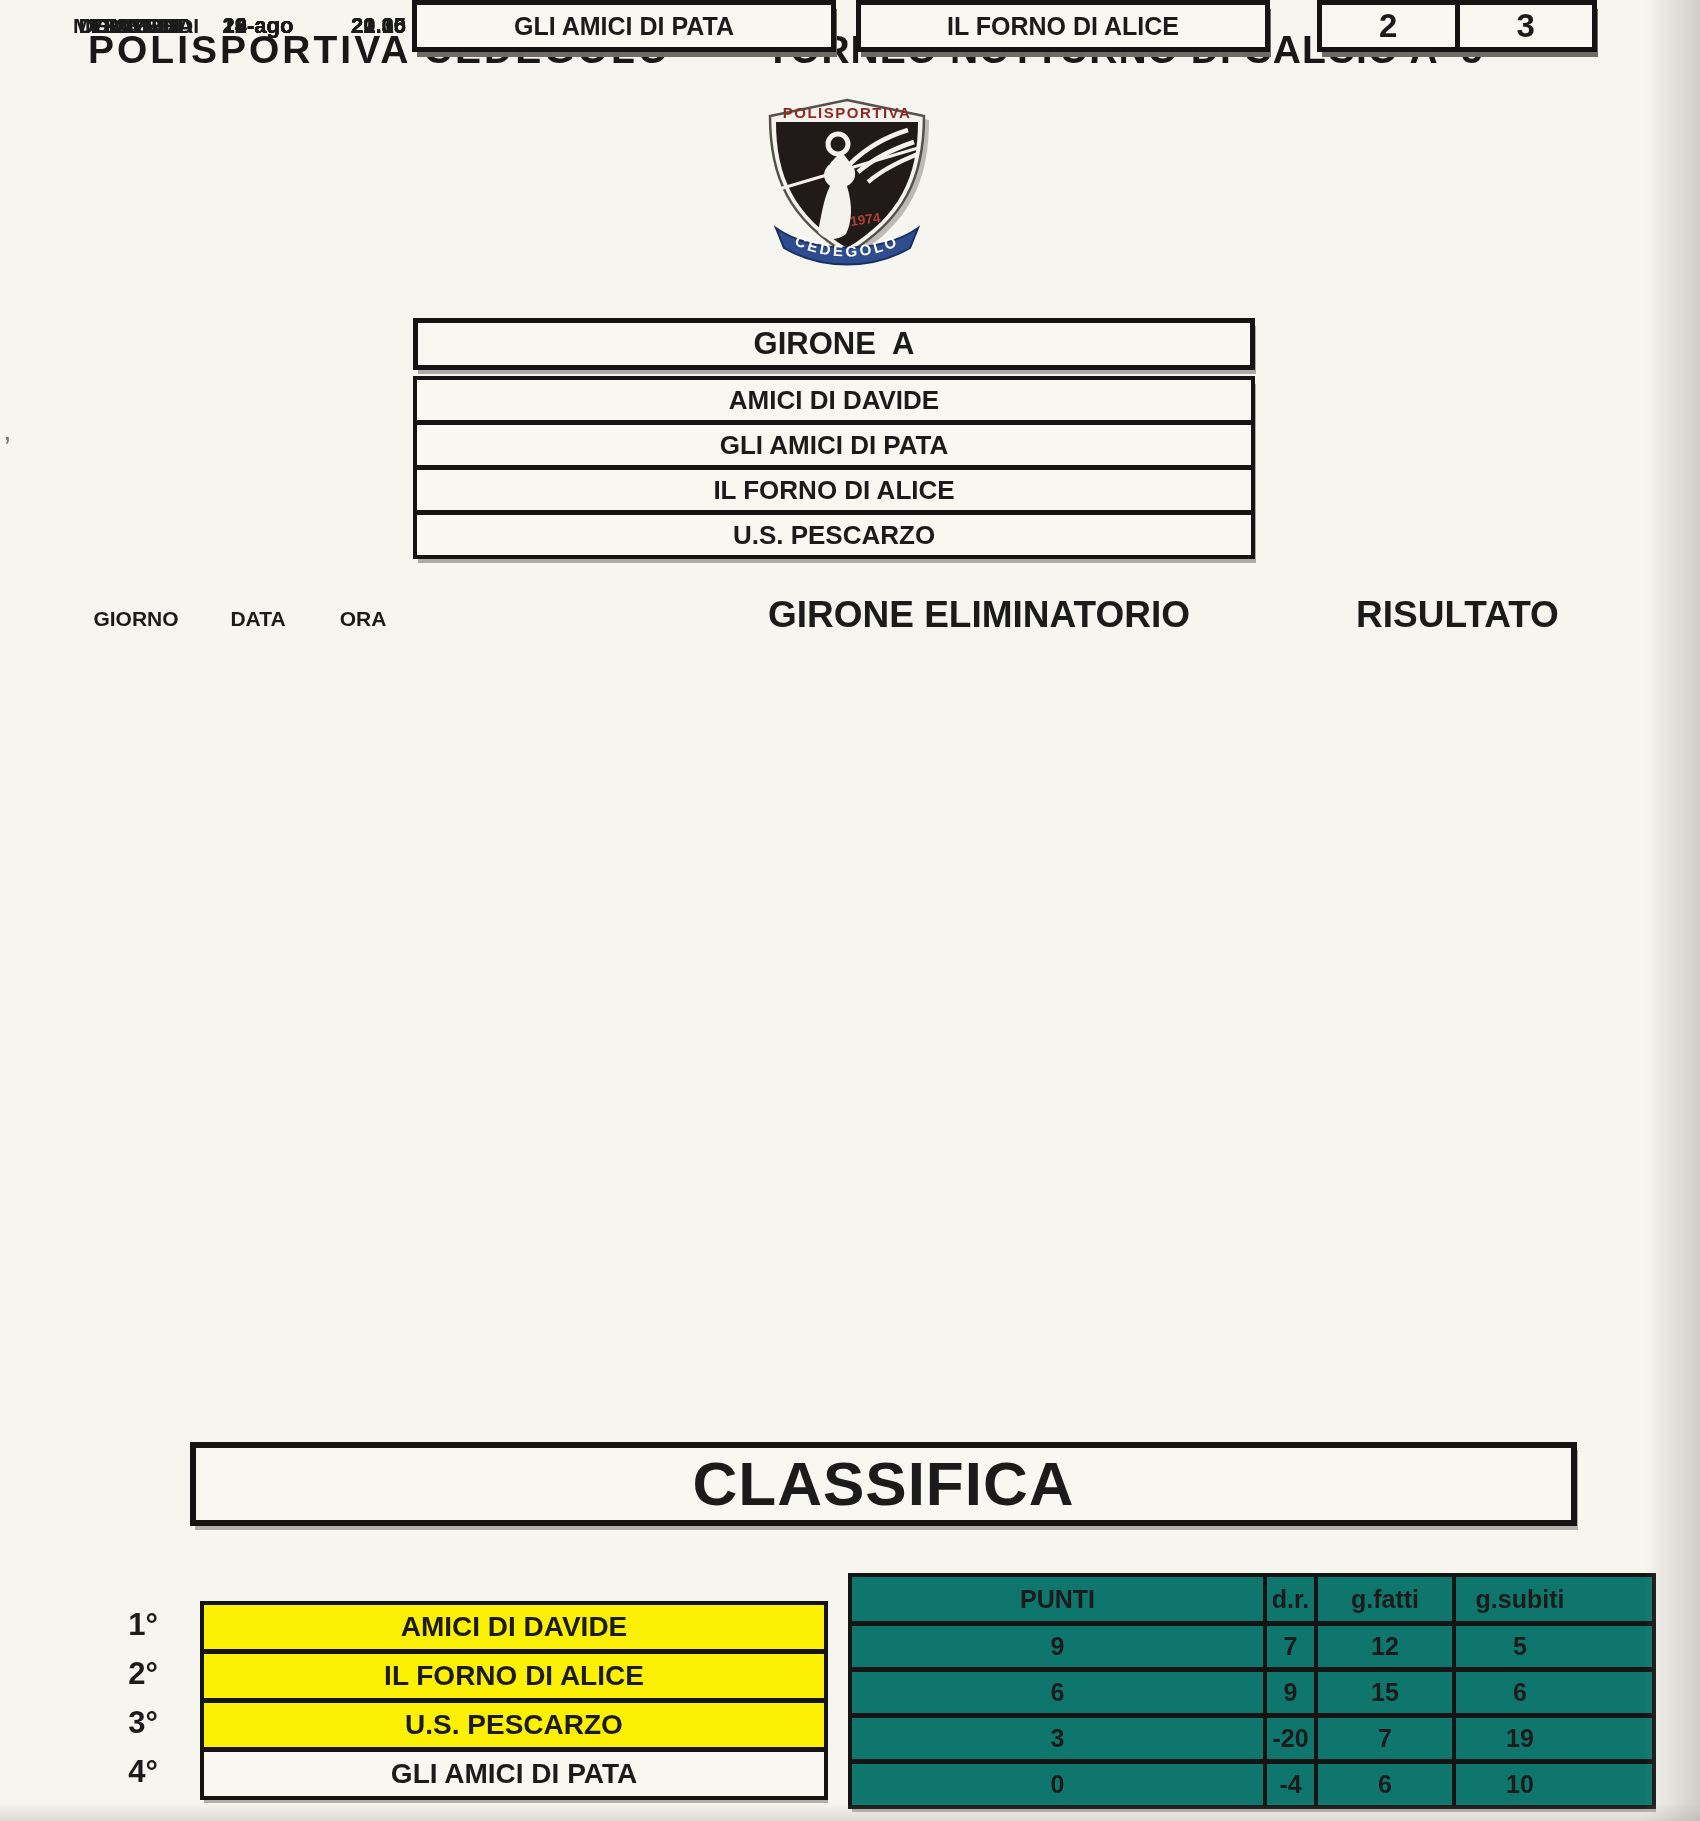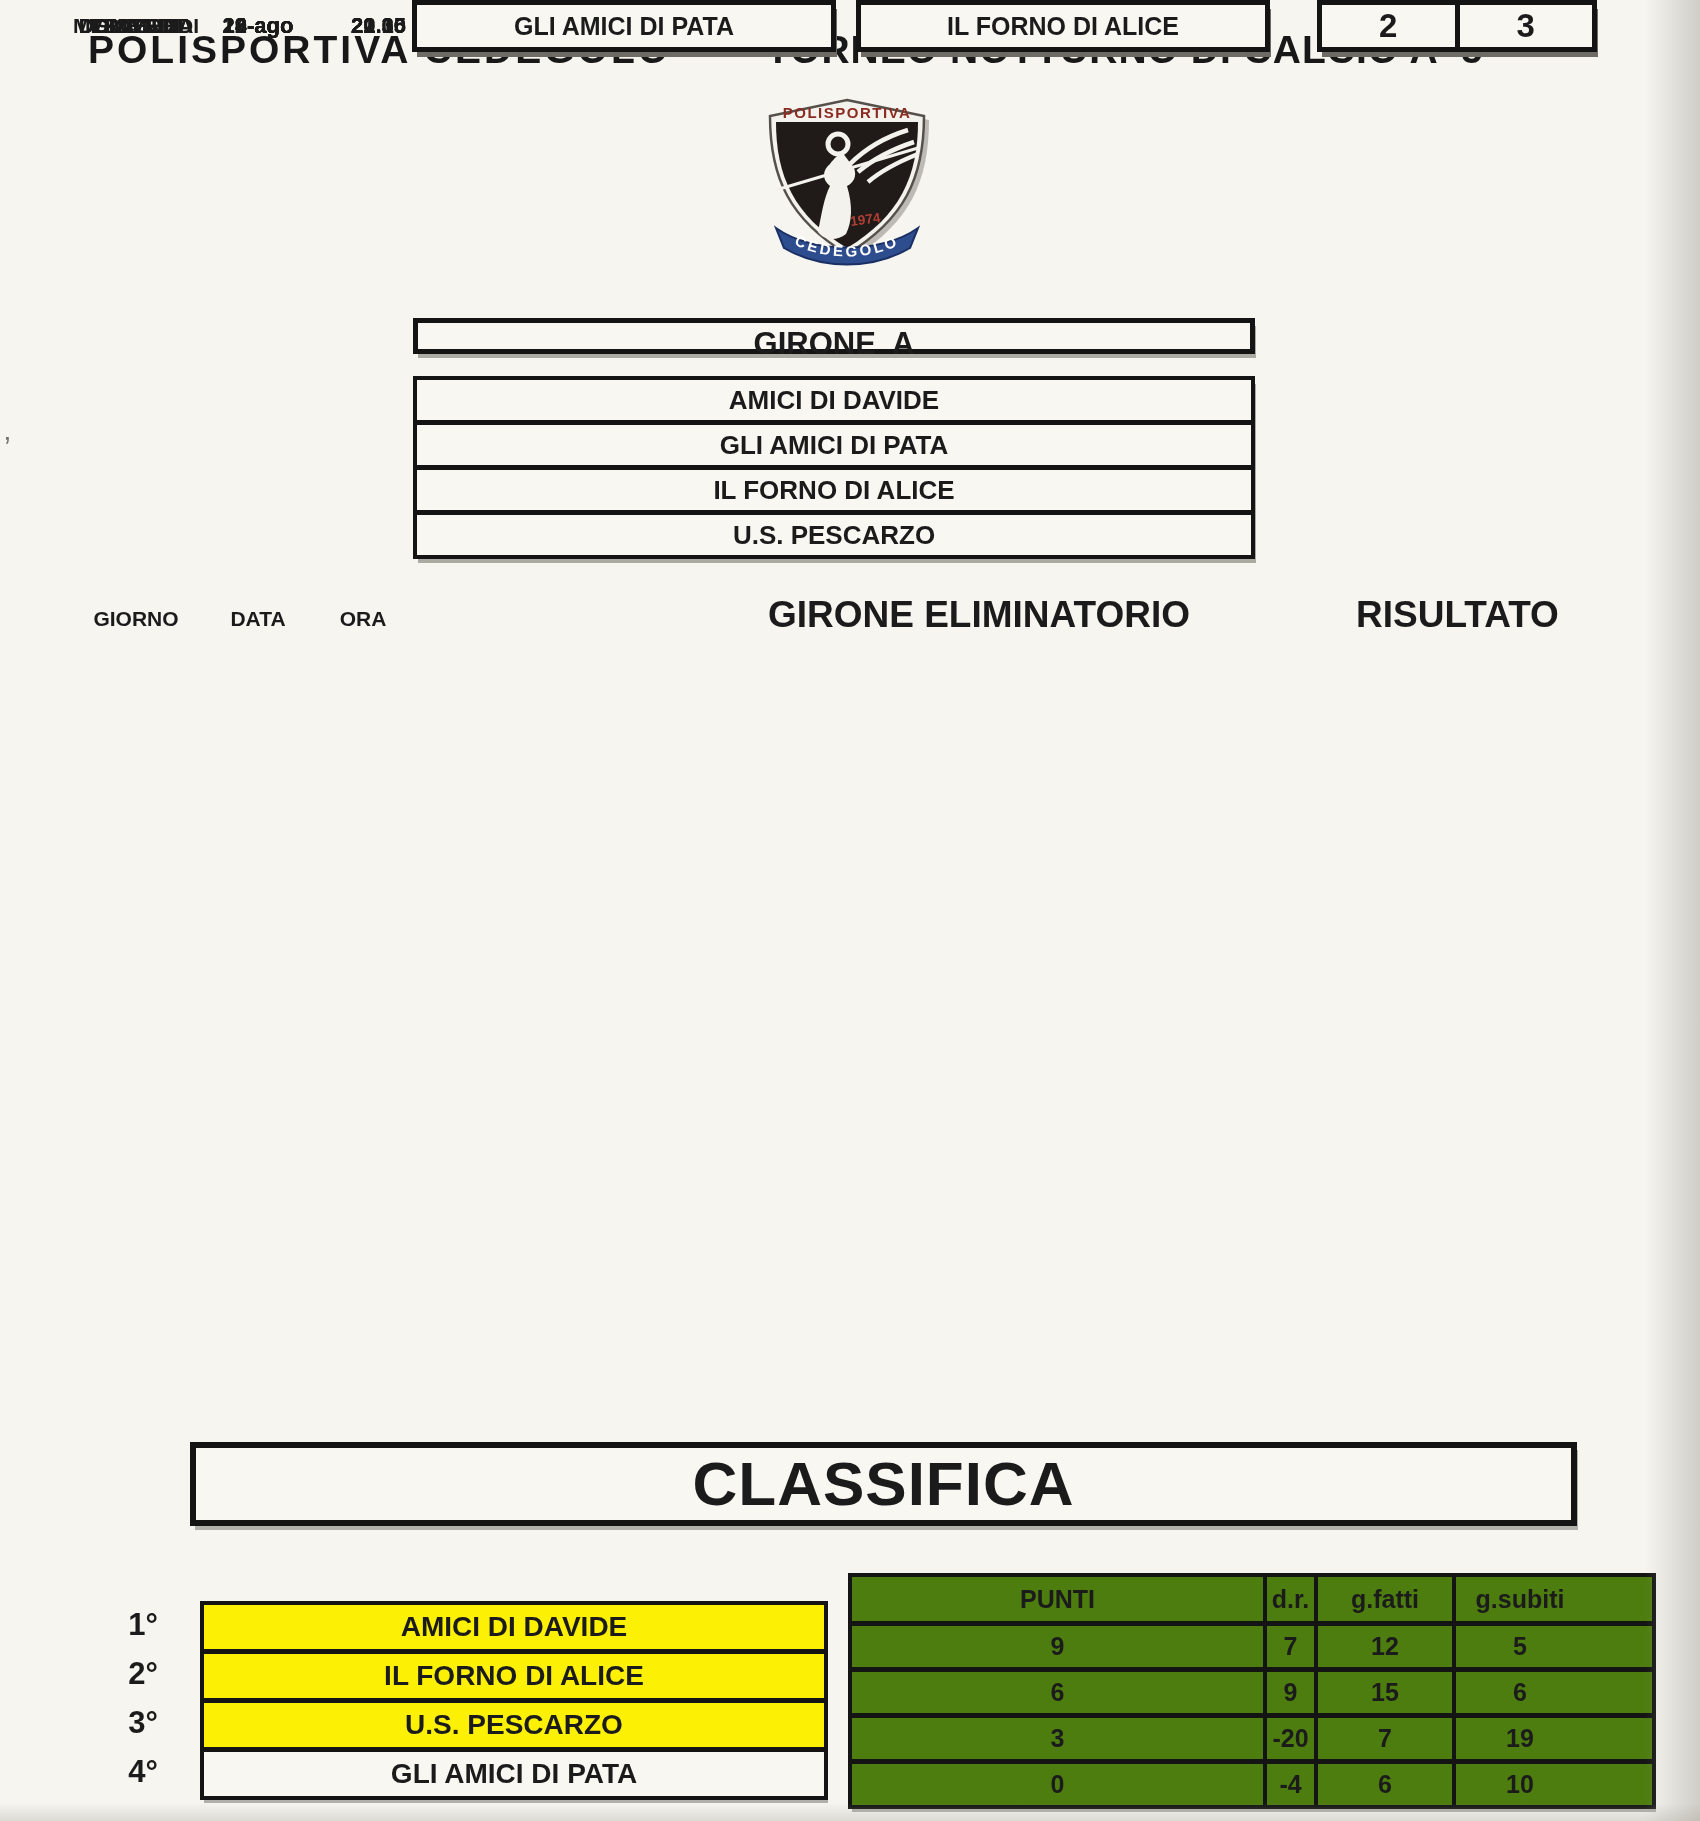--- a/index.html
+++ b/index.html
@@ -11,21 +11,21 @@
   .title.left{left:88px;letter-spacing:3px;}
   .title.right{left:766px;letter-spacing:1px;}
 
   
   .artifact{position:absolute;left:4px;top:430px;font-size:30px;color:#4a4a4a;opacity:.75;}
 
   
   .logo{position:absolute;left:752px;top:94px;width:192px;height:174px;}
 
   
-  .girone-title{position:absolute;left:413px;top:318px;width:842px;height:36px;box-sizing:border-box;
+  .girone-title{position:absolute;left:413px;top:318px;width:842px;height:52px;box-sizing:border-box;
     border:5px solid #141414;background:#f8f7f2;line-height:42px;text-align:center;
     font-size:31px;font-weight:bold;box-shadow:3px 6px 0 -2px rgba(110,107,100,.55);}
   .girone-title span{white-space:pre;}
   .teamstack{position:absolute;left:413px;top:376px;width:842px;box-sizing:border-box;
     border:4px solid #141414;background:#f8f7f2;box-shadow:3px 6px 0 -2px rgba(110,107,100,.55);}
   .teamstack .trow{height:40px;line-height:40px;text-align:center;font-size:26px;font-weight:bold;}
   .teamstack .trow + .trow{border-top:5px solid #141414;}
 
   
   .shead-small{position:absolute;top:607px;font-size:21px;font-weight:bold;text-align:center;}
@@ -58,21 +58,21 @@
   
   .poslabel{position:absolute;left:108px;width:70px;text-align:center;font-size:31px;font-weight:bold;}
   .standteams{position:absolute;left:200px;top:1601px;width:628px;box-sizing:border-box;
     border:4px solid #141414;background:#f8f7f2;box-shadow:2px 5px 0 -2px rgba(110,107,100,.5);}
   .standteams .srow{height:44px;line-height:44px;text-align:center;font-size:28px;font-weight:bold;}
   .standteams .srow + .srow{border-top:5px solid #141414;}
   .standteams .hl{background:#fcf005;}
 
   
   .stats{position:absolute;left:848px;top:1573px;width:808px;box-sizing:border-box;
-    border:4px solid #141414;background:#4d7c0f;box-shadow:2px 5px 0 -2px rgba(110,107,100,.5);}
+    border:4px solid #141414;background:#0f766e;box-shadow:2px 5px 0 -2px rgba(110,107,100,.5);}
   .stats .row{display:grid;grid-template-columns:411px 51px 138px 132px;}
   .stats .row.head{height:44px;line-height:44px;font-weight:bold;}
   .stats .row.data{height:41px;line-height:41px;border-top:5px solid #141414;}
   .stats .cell{box-sizing:border-box;text-align:center;font-size:25px;font-weight:bold;}
   .stats .cell + .cell{border-left:4px solid #141414;}
   .stats .row.head .cell{font-size:25px;}
 
   
   .edge-right{position:absolute;top:0;right:0;width:55px;height:100%;
     background:linear-gradient(to right,rgba(170,168,160,0),rgba(168,166,158,.5));}

